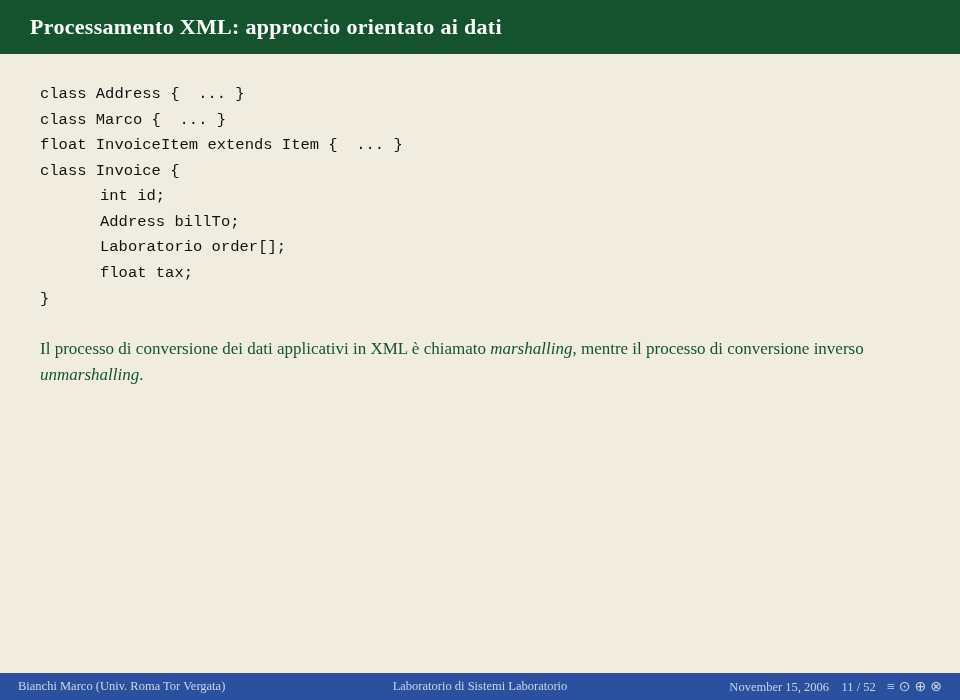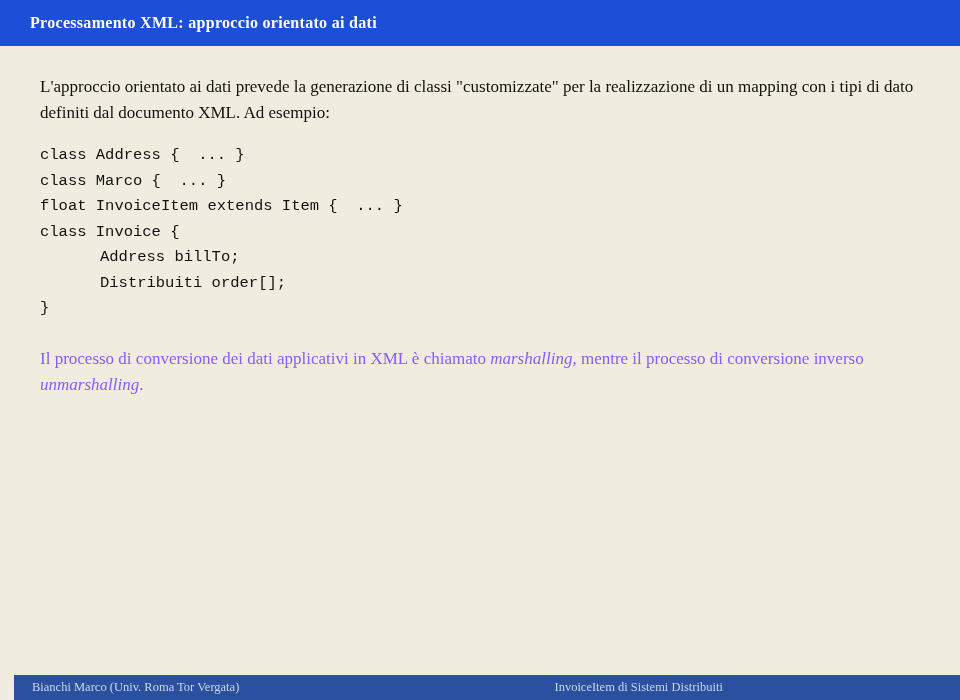--- a/index.html
+++ b/index.html
@@ -12,24 +12,24 @@
       width: 960px;
       height: 700px;
       background: #f0ede0;
       font-family: 'Times New Roman', Times, serif;
       overflow: hidden;
       position: relative;
     }
 
     
     .header-bar {
-      background: #1d4ed8;
+      background: #14532d;
       color: #ffffff;
       padding: 14px 30px 14px 30px;
-      font-size: 16px;
+      font-size: 22px;
       font-weight: bold;
       font-family: 'Times New Roman', Times, serif;
       letter-spacing: 0.3px;
     }
 
     
     .main-content {
       padding: 28px 40px 10px 40px;
       color: #1a1a1a;
     }
@@ -56,33 +56,33 @@
       white-space: pre;
     }
 
     .code-indent1 {
       padding-left: 60px;
     }
 
     .closing-text {
       font-size: 17px;
       line-height: 1.55;
-      color: #8b5cf6;
+      color: #14532d;
       margin-bottom: 12px;
     }
 
     .closing-text em {
       font-style: italic;
     }
 
     
     .footer-bar {
       position: absolute;
       bottom: 0;
-      left: 14px;
+      left: 0;
       right: 0;
       background: #2a50a0;
       color: #ccd4e8;
       display: flex;
       justify-content: space-between;
       align-items: center;
       padding: 5px 18px;
       font-size: 12.5px;
       font-family: 'Times New Roman', Times, serif;
     }
@@ -116,36 +116,46 @@
   </style>
 </head>
 <body>
 
 <div class="header-bar">
   <span>Processamento XML: approccio orientato ai dati</span>
 </div>
 
 <div class="main-content">
 
-  <div class="intro-text">
-    <span>L'approccio orientato ai dati prevede la generazione di classi "customizzate" per la realizzazione di un mapping con i tipi di dato definiti dal documento XML. Ad esempio:</span>
-  </div>
 
   <div class="code-block">
     <span class="code-line">class Address {  ... }</span>
     <span class="code-line">class Marco {  ... }</span>
     <span class="code-line">float InvoiceItem extends Item {  ... }</span>
     <span class="code-line">class Invoice {</span>
+    <span class="code-line code-indent1">int id;</span>
     <span class="code-line code-indent1">Address billTo;</span>
-    <span class="code-line code-indent1">Distribuiti order[];</span>
+    <span class="code-line code-indent1">Laboratorio order[];</span>
+    <span class="code-line code-indent1">float tax;</span>
     <span class="code-line">}</span>
   </div>
 
   <div class="closing-text">
     <span>Il processo di conversione dei dati applicativi in XML è chiamato </span><em>marshalling</em><span>, mentre il processo di conversione inverso </span><em>unmarshalling</em><span>.</span>
   </div>
 
 </div>
 
 <div class="footer-bar">
   <div class="footer-left">Bianchi Marco  (Univ. Roma Tor Vergata)</div>
-  <div class="footer-center">InvoiceItem di Sistemi Distribuiti</div>
+  <div class="footer-center">Laboratorio di Sistemi Laboratorio</div>
+  <div class="footer-right">
+    <span>November 15, 2006</span>
+    &nbsp;&nbsp;
+    <span>11 / 52</span>
+    <span class="nav-icons">
+      <span class="nav-icon">≡</span>
+      <span class="nav-icon">⊙</span>
+      <span class="nav-icon">⊕</span>
+      <span class="nav-icon">⊗</span>
+    </span>
+  </div>
 </div>
 
 </body></html>

